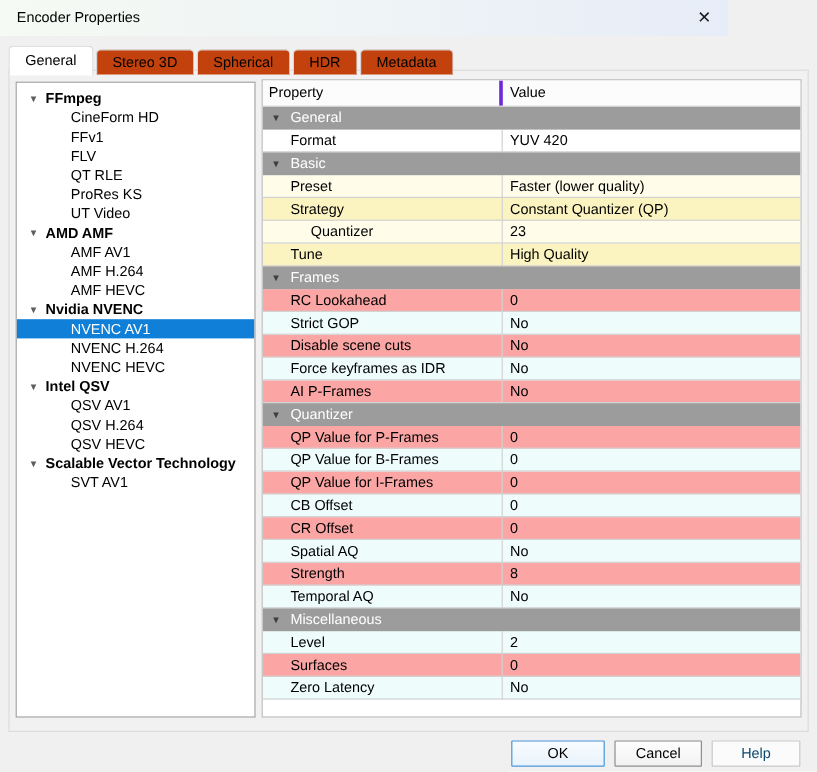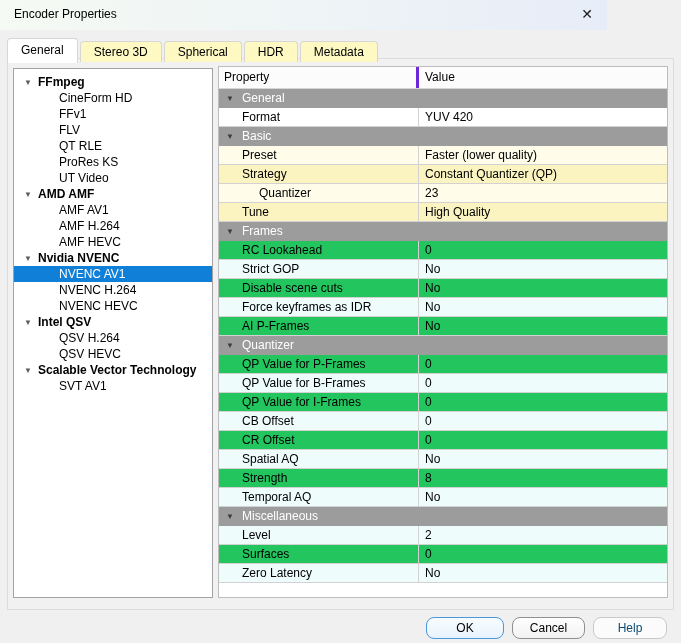--- a/index.html
+++ b/index.html
@@ -10,21 +10,21 @@
   }
   
   .titlebar{position:absolute;left:0;top:0;width:607px;height:30px;
     background:linear-gradient(90deg,#f5faf4 0%,#eef3f6 55%,#e7edf8 100%);}
   .title{position:absolute;left:14px;top:7px;font-size:12px;white-space:nowrap}
   .close{position:absolute;right:11px;top:5px;width:18px;height:18px;
     font-size:14px;line-height:18px;text-align:center;color:#1a1a1a;cursor:pointer}
   
   .tabbar{position:absolute;left:7px;top:34px;display:flex;align-items:flex-end;z-index:5}
   .tab{height:20px;line-height:20px;padding:0 13px;margin-right:2px;margin-top:7px;
-    background:#fef9c3;border:1px solid #d6d6d6;border-bottom:none;
+    background:#c2410c;border:1px solid #d6d6d6;border-bottom:none;
     border-radius:4px 4px 0 0;cursor:pointer;white-space:nowrap}
   .tab.active{background:#ffffff;height:24px;line-height:23px;margin-top:0;margin-bottom:-1px;z-index:6}
   
   .page{position:absolute;left:7px;top:58px;width:667px;height:552px;
     box-sizing:border-box;border:1px solid #dcdcdc;background:#f1f1f1;z-index:1}
   
   .tree{position:absolute;left:13px;top:68px;width:200px;height:530px;z-index:2;
     box-sizing:border-box;border:1px solid #a3a3a3;background:#ffffff;
     padding-top:5px;overflow:hidden}
   .trow{height:16px;line-height:16px;white-space:nowrap;position:relative;cursor:pointer}
@@ -45,26 +45,26 @@
   .sectionrow .arr{position:absolute;left:7px;top:1px;font-size:8px;color:#3d3d3d}
   .prow{display:flex;height:19px;box-sizing:border-box;cursor:pointer}
   .prow .c1{width:200px;box-sizing:border-box;padding-left:23px;line-height:18px;
     border-right:1px solid #d2d2d2;border-bottom:1px solid #d2d2d2;
     overflow:hidden;white-space:nowrap}
   .prow.indent1 .c1{padding-left:40px}
   .prow .c2{flex:1;box-sizing:border-box;padding-left:6px;line-height:18px;
     border-bottom:1px solid #d2d2d2;overflow:hidden;white-space:nowrap}
   .pal-yellow.sh-dark{background:#fbf4c0}
   .pal-yellow.sh-light{background:#fffdea}
-  .pal-cyan.sh-dark{background:#22c55e}
+  .pal-cyan.sh-dark{background:#fca5a5}
   .pal-cyan.sh-light{background:#eefcfc}
   .pal-white.sh-dark,.pal-white.sh-light{background:#ffffff}
   
   .btnrow{position:absolute;top:617px;right:14px;display:flex;gap:8px;z-index:3}
-  .btn{height:22px;box-sizing:border-box;border:1px solid #8f8f8f;border-radius:8px;
+  .btn{height:22px;box-sizing:border-box;border:1px solid #8f8f8f;border-radius:1px;
     background:linear-gradient(#fefefe,#f2f2f2);font-family:"Liberation Sans",sans-serif;
     font-size:12px;line-height:19px;text-align:center;cursor:pointer;padding:0}
   .btn.default{border-color:#4a97dd;background:linear-gradient(#f7fcff,#e9f3fc);width:78px}
   .btn.normal{width:73px}
   .btn.disabled{border-color:#c9c9c9;color:#0c4a6e;background:#fbfbfb;cursor:default;width:74px}
 </style>
 </head>
 <body>
 
 <div class="titlebar">
@@ -92,20 +92,21 @@
     <div class="trow child">UT Video</div>
     <div class="trow cat"><span class="exp">▼</span><span>AMD AMF</span></div>
     <div class="trow child">AMF AV1</div>
     <div class="trow child">AMF H.264</div>
     <div class="trow child">AMF HEVC</div>
     <div class="trow cat"><span class="exp">▼</span><span>Nvidia NVENC</span></div>
     <div class="trow child selected">NVENC AV1</div>
     <div class="trow child">NVENC H.264</div>
     <div class="trow child">NVENC HEVC</div>
     <div class="trow cat"><span class="exp">▼</span><span>Intel QSV</span></div>
+    <div class="trow child">QSV AV1</div>
     <div class="trow child">QSV H.264</div>
     <div class="trow child">QSV HEVC</div>
     <div class="trow cat"><span class="exp">▼</span><span>Scalable Vector Technology</span></div>
     <div class="trow child">SVT AV1</div>
   </div>
 
 <div class="grid">
   <div class="ghead">
     <div class="c1">Property</div>
     <div class="c2">Value</div>

